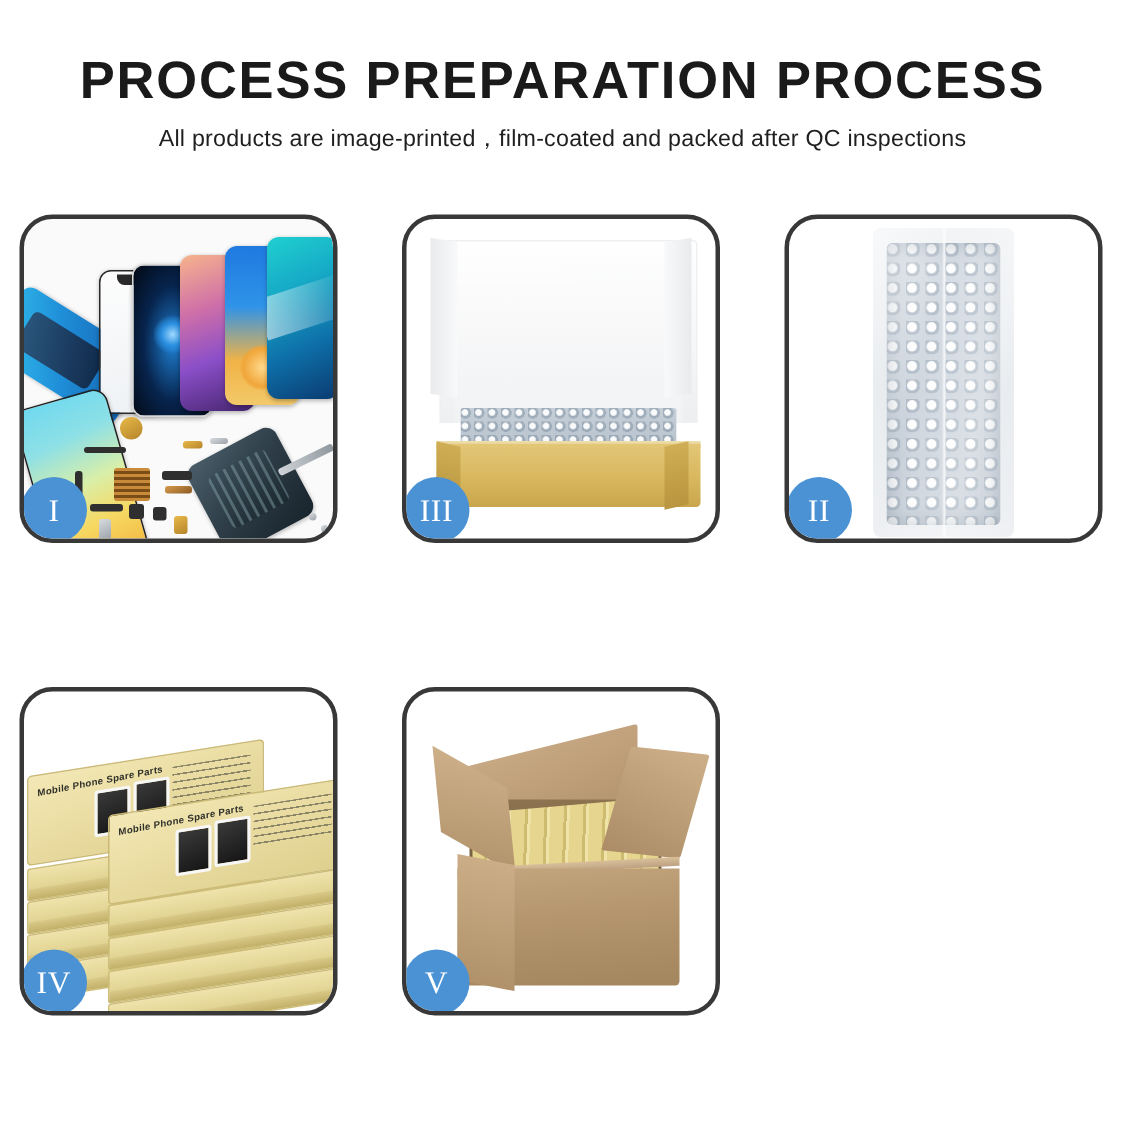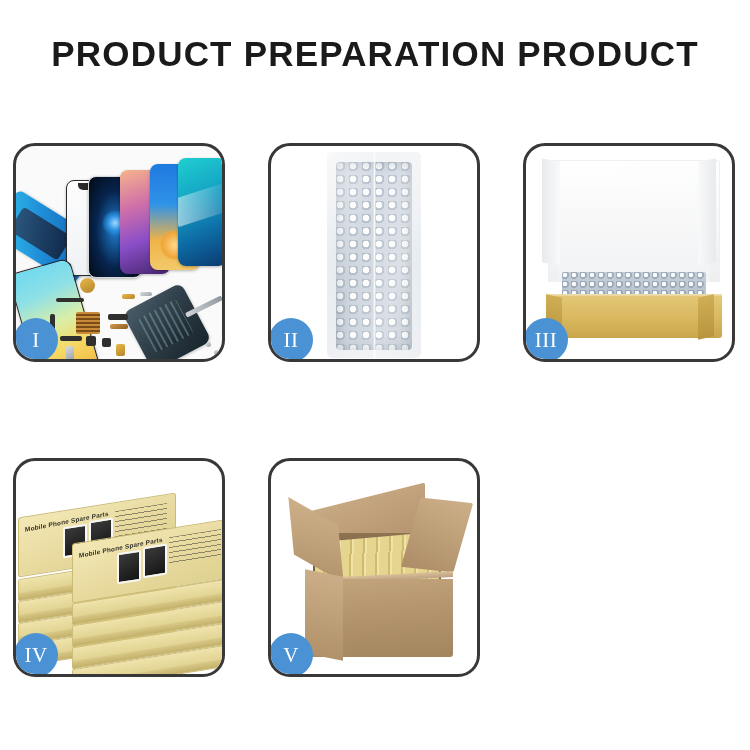--- a/index.html
+++ b/index.html
@@ -403,21 +403,22 @@
   .c6-sheen {
     position: absolute; left: 10px; top: 18px; width: 178px; height: 60px;
     background: linear-gradient(110deg,rgba(255,255,255,.55),rgba(255,255,255,0) 62%);
     transform: skewY(17deg);
   }
 </style>
 </head>
 <body>
 
 <div class="header">
-  <div class="title">PRODUCT PREPARATION PRODUCT</div>
+  <div class="title">PROCESS PREPARATION PROCESS</div>
+  <div class="subtitle">All products are image-printed，film-coated and packed after QC inspections</div>
 </div>
 
 <div class="grid">
 
   <div class="panel p1">
     <div class="panel-inner">
       <div class="ph ph-a"></div>
       <div class="ph ph-c"></div>
       <div class="ph ph-b"></div>
       <div class="ph ph-d"></div>
@@ -439,43 +440,43 @@
       <div class="part" style="left:86px;  top:192px; width:9px;  height:9px;"></div>
       <div class="part silver" style="left:50px;  top:200px; width:8px;  height:14px;"></div>
       <div class="part gold" style="left:100px; top:198px; width:9px;  height:12px;"></div>
       <div class="part silver round" style="left:190px; top:196px; width:5px; height:5px;"></div>
       <div class="part silver round" style="left:198px; top:204px; width:5px; height:5px;"></div>
       <div class="tweezer" style="left:168px; top:158px;"></div>
     </div>
     <div class="badge">I</div>
   </div>
 
-  <div class="panel p2">
-    <div class="panel-inner">
-      <div class="bubble-pouch">
-        <div class="bubble-core"></div>
-        <div class="pouch-seam"></div>
-        <div class="pouch-sheen"></div>
-      </div>
-    </div>
-    <div class="badge">II</div>
-  </div>
-
   <div class="panel p3">
     <div class="panel-inner">
       <div class="box3-lid"></div>
       <div class="box3-lidflapL"></div>
       <div class="box3-lidflapR"></div>
       <div class="box3-fill"></div>
       <div class="box3-rim"></div>
       <div class="box3-body"></div>
       <div class="box3-endL"></div>
       <div class="box3-endR"></div>
     </div>
     <div class="badge">III</div>
+  </div>
+
+  <div class="panel p2">
+    <div class="panel-inner">
+      <div class="bubble-pouch">
+        <div class="bubble-core"></div>
+        <div class="pouch-seam"></div>
+        <div class="pouch-sheen"></div>
+      </div>
+    </div>
+    <div class="badge">II</div>
   </div>
 
   <div class="panel p4">
     <div class="panel-inner">
 
       <div class="stackbox" style="left:2px;  top:172px;">
           <div class="edge"></div>
         </div>
       <div class="stackbox" style="left:2px;  top:150px;">
           <div class="edge"></div>

